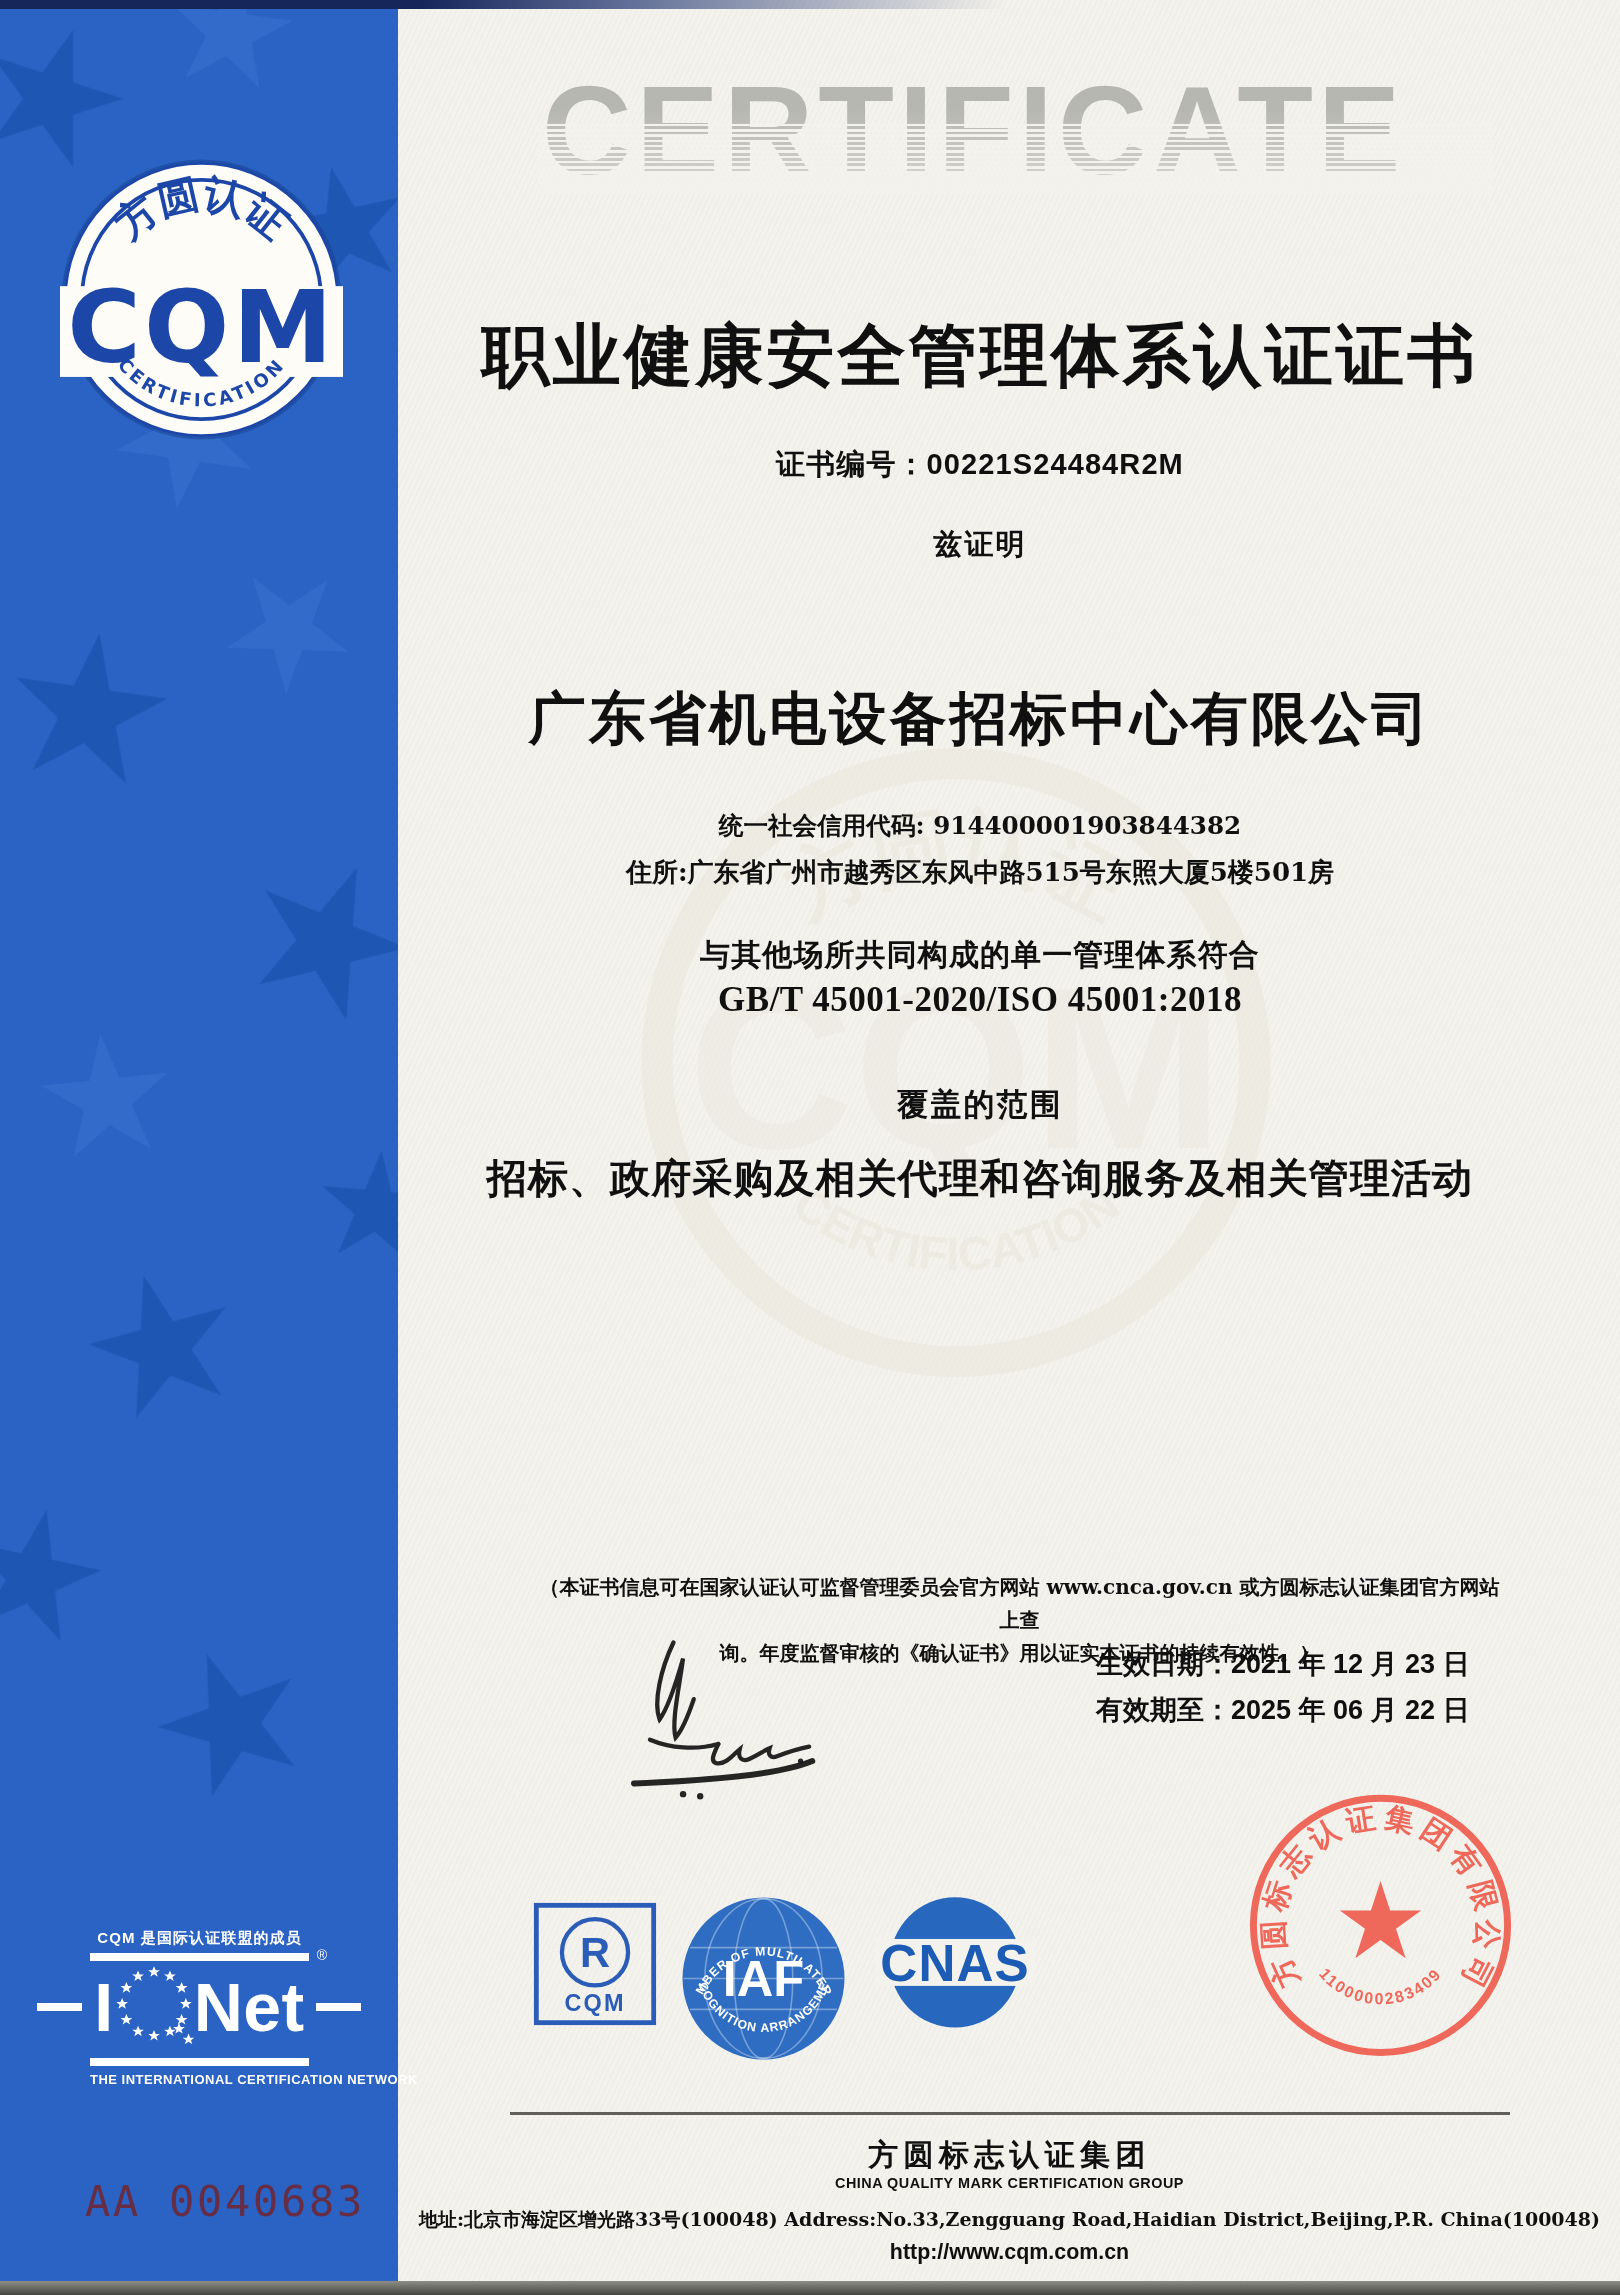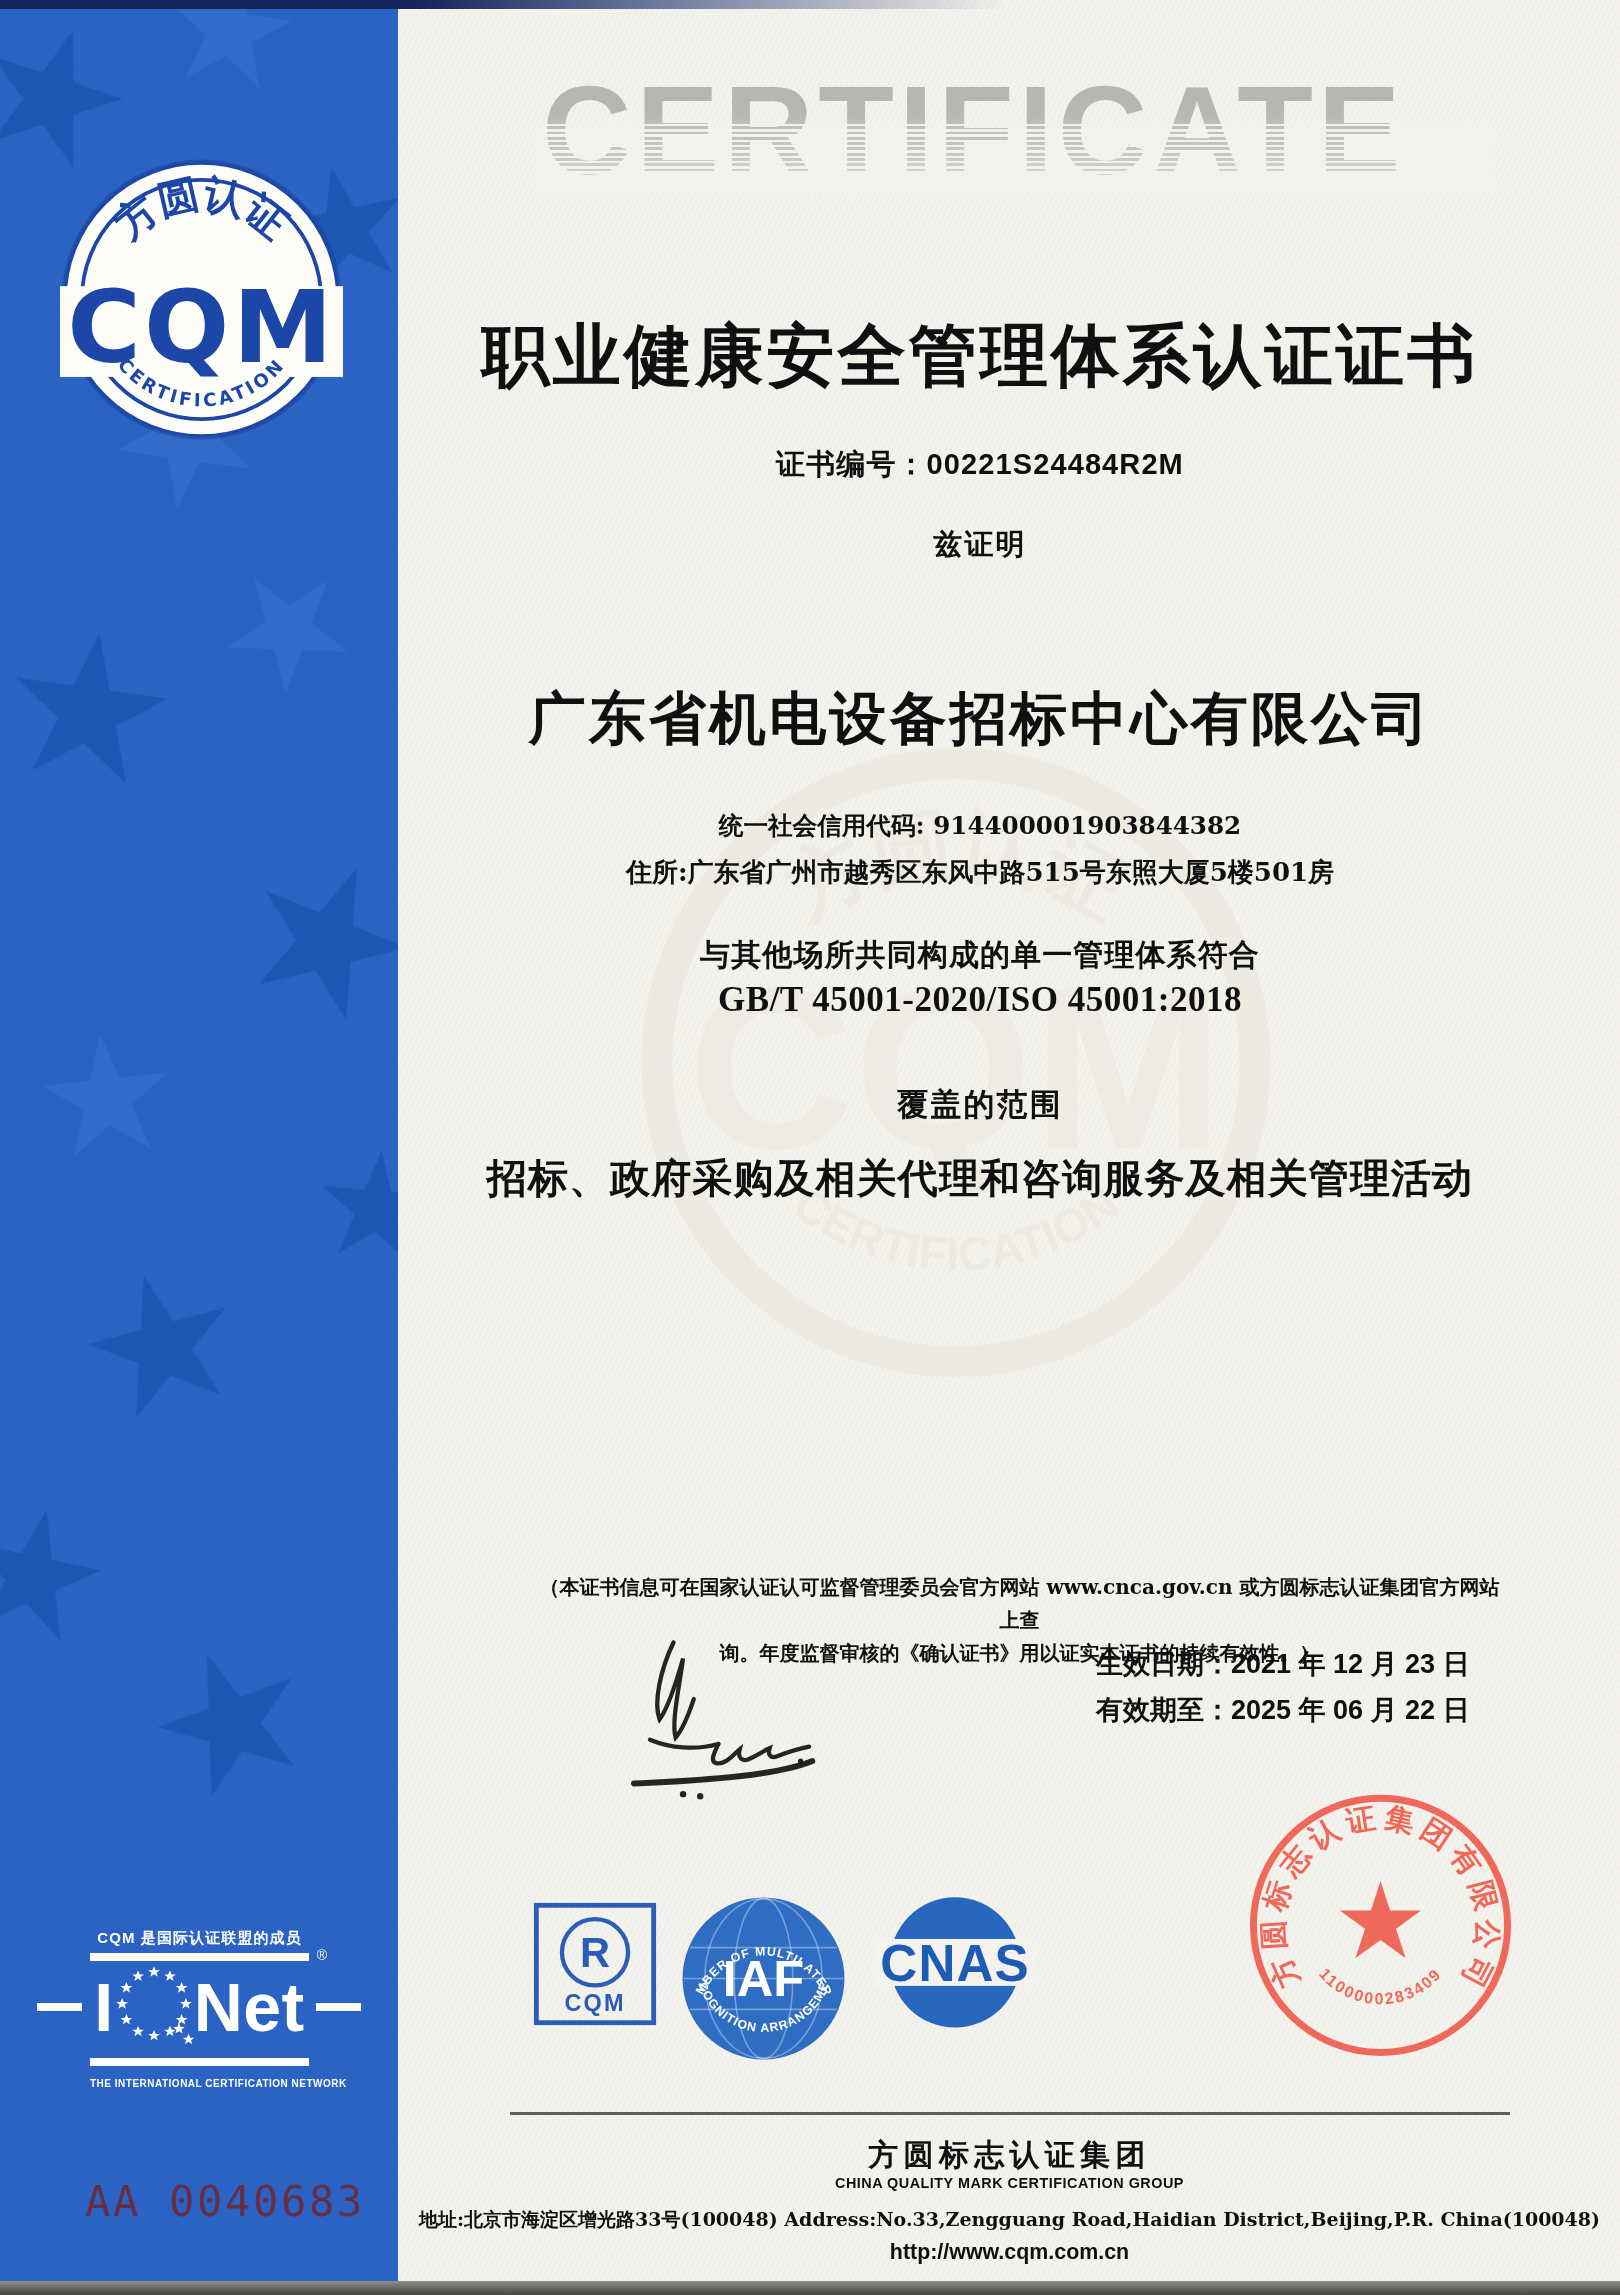--- a/index.html
+++ b/index.html
@@ -23,21 +23,21 @@
     background:linear-gradient(to top,#45453f,#8e8e88);}
   
   .cqm-logo{position:absolute;left:60px;top:158px;z-index:3;}
   
   .iqnet{position:absolute;left:90px;top:1929px;width:219px;z-index:3;color:#ffffff;text-align:center;}
   .iqnet .member{font-size:15px;letter-spacing:1.1px;font-weight:bold;white-space:nowrap;}
   .iqnet .bar{height:8px;background:#ffffff;margin-top:5.3px;position:relative;}
   .iqnet .reg{position:absolute;right:-18px;top:-6.4px;font-size:14px;color:#ffffff;}
   .iqnet .bigname{display:flex;align-items:center;justify-content:center;height:91px;
      font-size:68px;font-weight:bold;letter-spacing:0.5px;}
-  .iqnet .tagline{font-size:10px;font-weight:bold;letter-spacing:0.5px;margin-top:12px;white-space:nowrap;}
+  .iqnet .tagline{font-size:13px;font-weight:bold;letter-spacing:0.5px;margin-top:6px;white-space:nowrap;}
   .iqnet-dash{position:absolute;top:2003px;width:45px;height:8px;background:#ffffff;z-index:3;}
   
   .cert-wm{position:absolute;left:542px;top:58px;width:940px;height:123px;z-index:2;}
   .cert-wm .txt{font-size:124px;font-weight:bold;letter-spacing:4.8px;color:#a9a9a3;opacity:.8;
      transform:scaleY(1.02);transform-origin:top left;white-space:nowrap;}
   .cert-wm .stripes{position:absolute;left:-5.3px;top:63px;width:956px;height:69px;
      background:repeating-linear-gradient(to bottom,rgba(244,242,236,0) 0 2.7px,#f4f2ec 2.7px 5.3px);}
   .cert-wm .fade{position:absolute;left:-5.3px;top:51px;width:956px;height:85px;
      background:linear-gradient(to bottom,rgba(244,242,236,0),rgba(244,242,236,0.55));}
   

